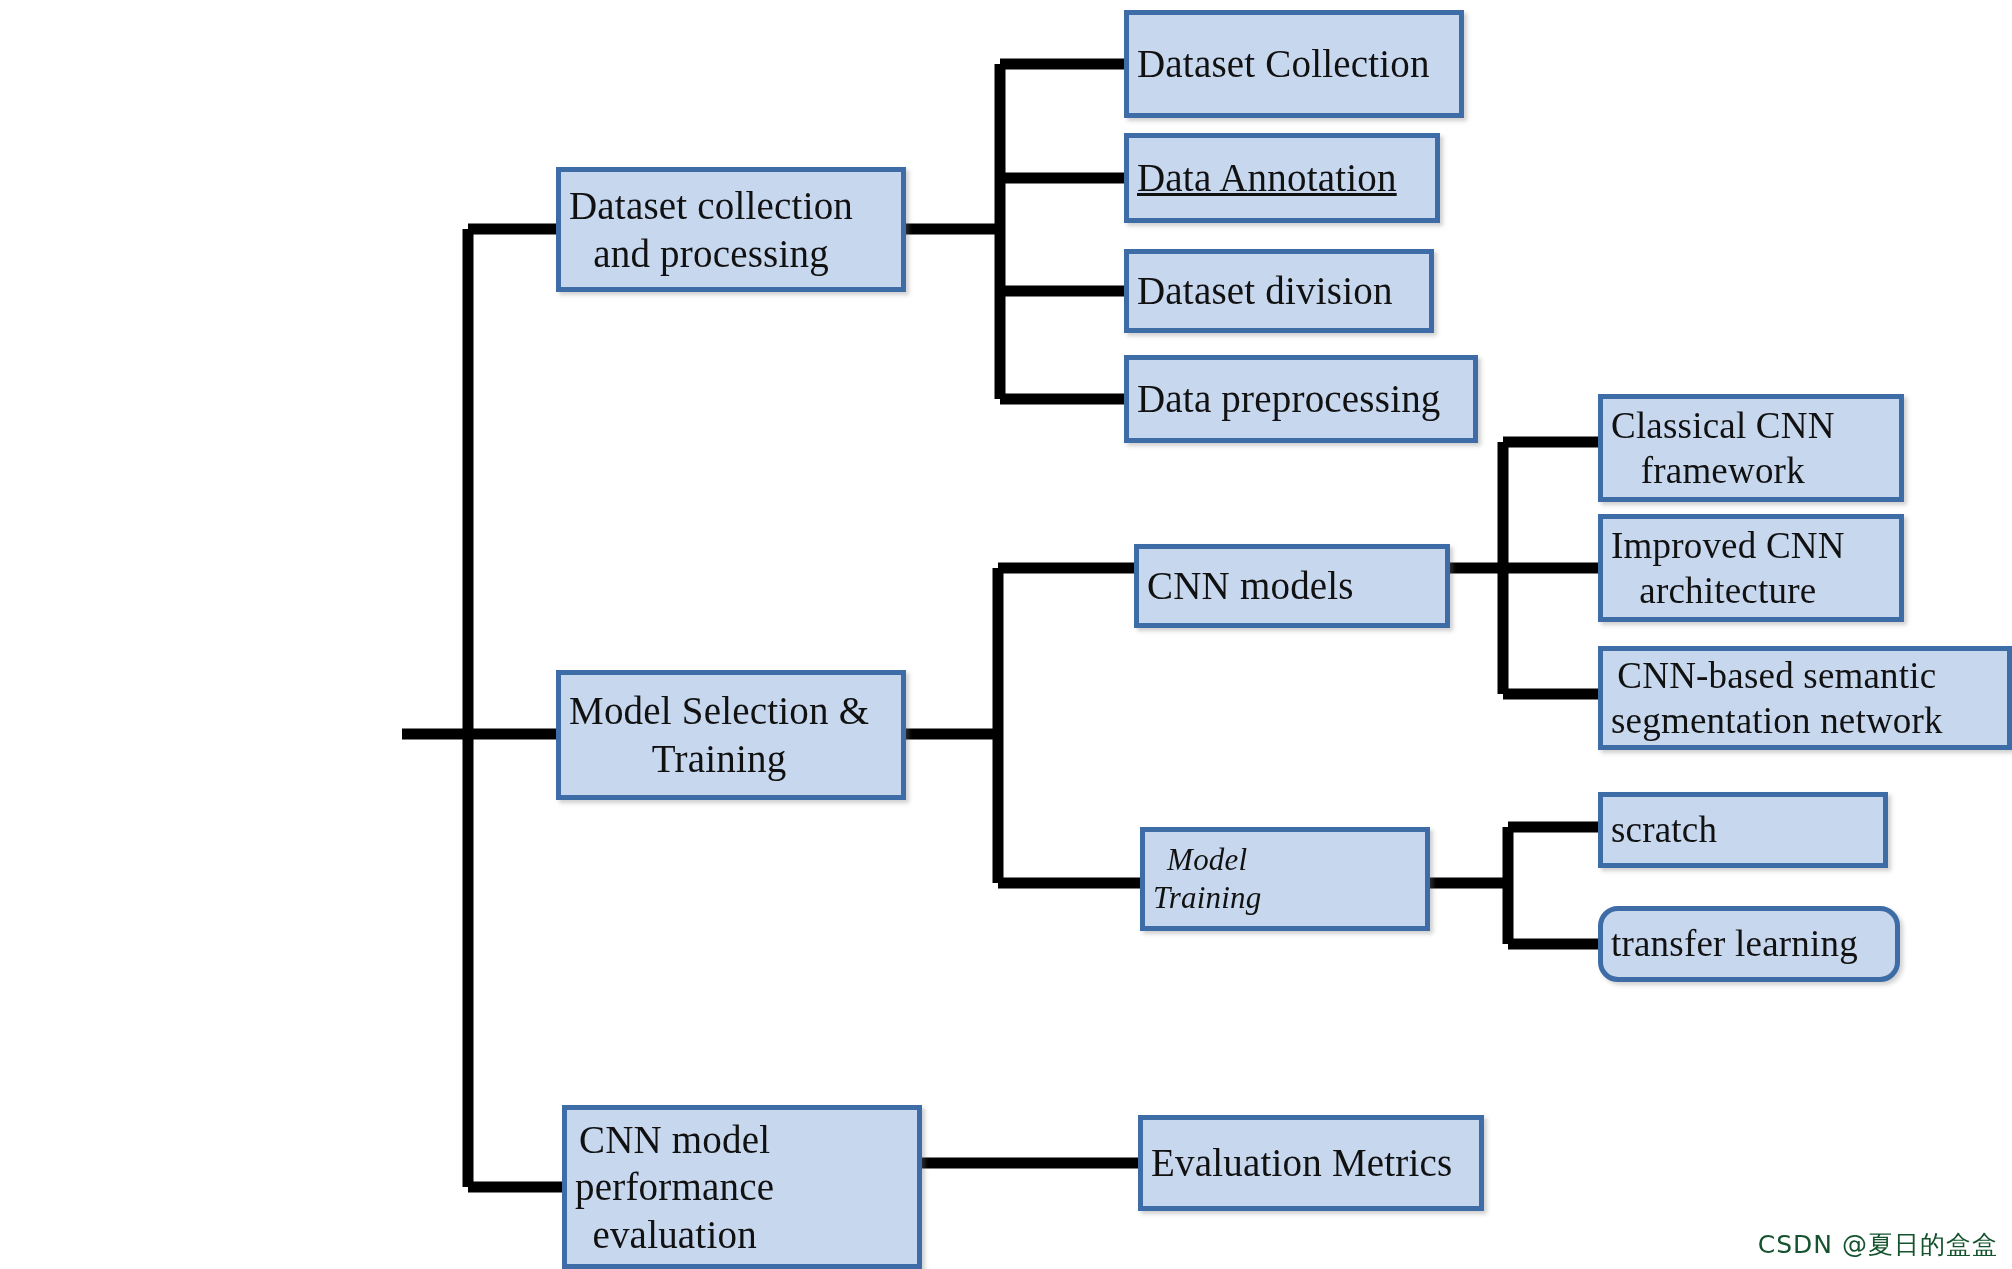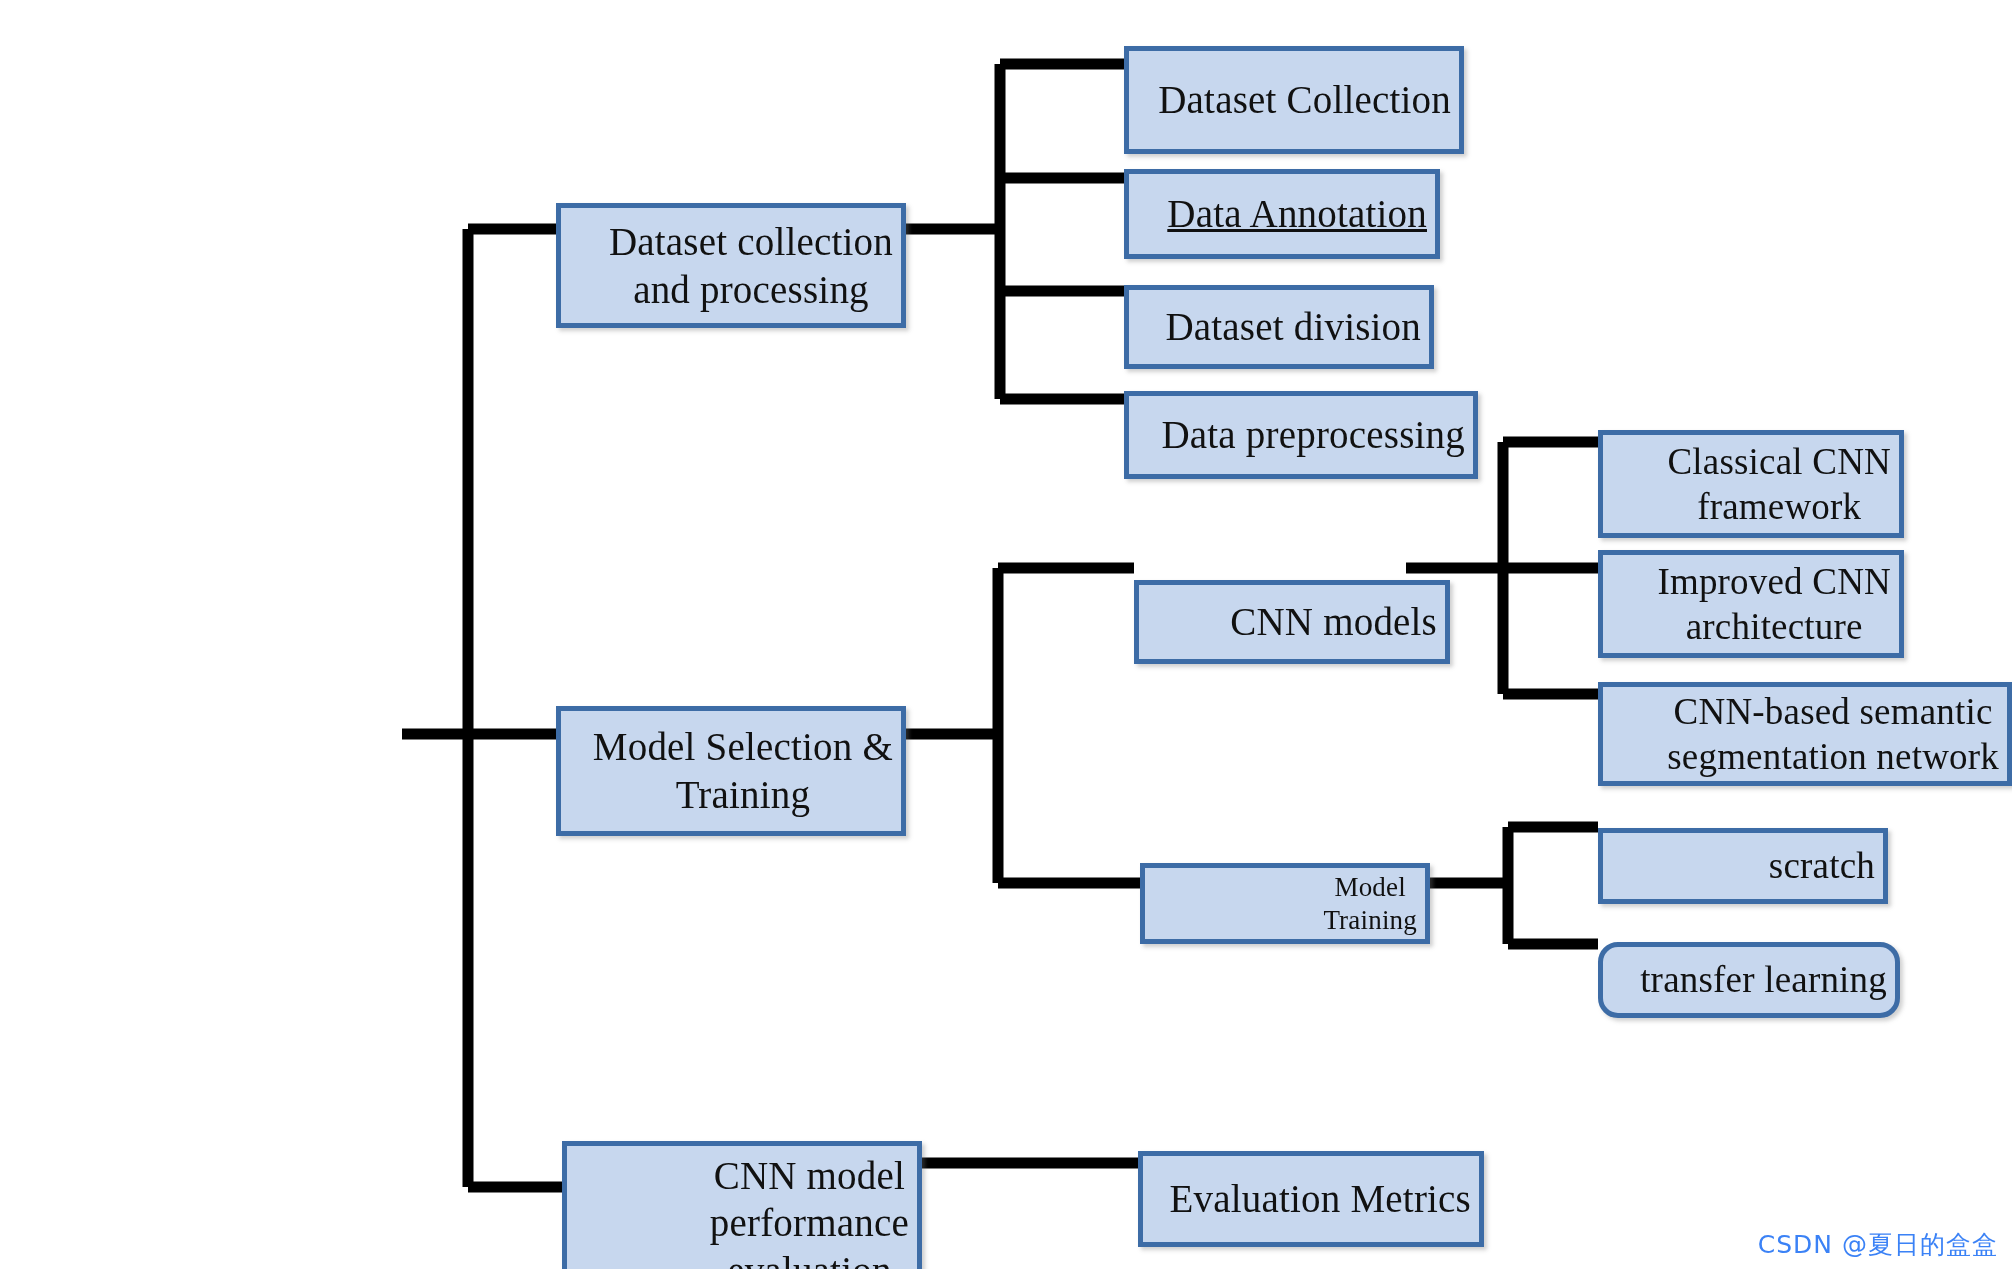--- a/index.html
+++ b/index.html
@@ -20,48 +20,47 @@
     width: 2012px;
     height: 1269px;
   }
   .node {
     position: absolute;
     box-sizing: border-box;
     background: #c7d7ee;
     border: 5px solid #3d6ca6;
     display: flex;
     align-items: center;
-    justify-content: flex-end;
+    justify-content: flex-start;
     text-align: center;
     color: #111111;
     font-family: "Liberation Serif", "DejaVu Serif", serif;
     line-height: 1.22;
     letter-spacing: 0.2px;
     box-shadow: 3px 3px 4px rgba(120,120,120,0.35);
-    margin-top: 36px;
   }
   .node-label {
     display: block;
     padding: 0 8px;
     white-space: pre-line;
   }
   .connectors {
     position: absolute;
     top: 0; left: 0;
     width: 2012px;
     height: 1269px;
     pointer-events: none;
   }
   .watermark {
     position: absolute;
     right: 14px;
     bottom: 8px;
     font-family: "DejaVu Sans", "Liberation Sans", sans-serif;
     font-size: 25px;
-    color: #3b82f6;
+    color: #14532d;
     letter-spacing: 1px;
     white-space: nowrap;
   }
 </style>
 </head>
 <body>
 
 <div id="diagram">
 
   <svg class="connectors" viewBox="0 0 2012 1269" width="2012" height="1269" xmlns="http://www.w3.org/2000/svg">
@@ -134,21 +133,21 @@
   </div>
 
   <div class="node" style="left:1124px; top:355px; width:354px; height:88px; font-size:39px;">
     <span class="node-label">Data preprocessing</span>
   </div>
 
   <div class="node" style="left:1134px; top:544px; width:316px; height:84px; font-size:39px;">
     <span class="node-label">CNN models</span>
   </div>
 
-  <div class="node" style="left:1140px; top:827px; width:290px; height:81px; font-size:27px;">
+  <div class="node" style="left:1140px; top:827px; width:290px; height:104px; font-size:31px;font-style:italic;">
     <span class="node-label">Model
 Training</span>
   </div>
 
   <div class="node" style="left:1138px; top:1115px; width:346px; height:96px; font-size:39px;">
     <span class="node-label">Evaluation Metrics</span>
   </div>
 
   <div class="node" style="left:1598px; top:394px; width:306px; height:108px; font-size:37px;">
     <span class="node-label">Classical CNN

